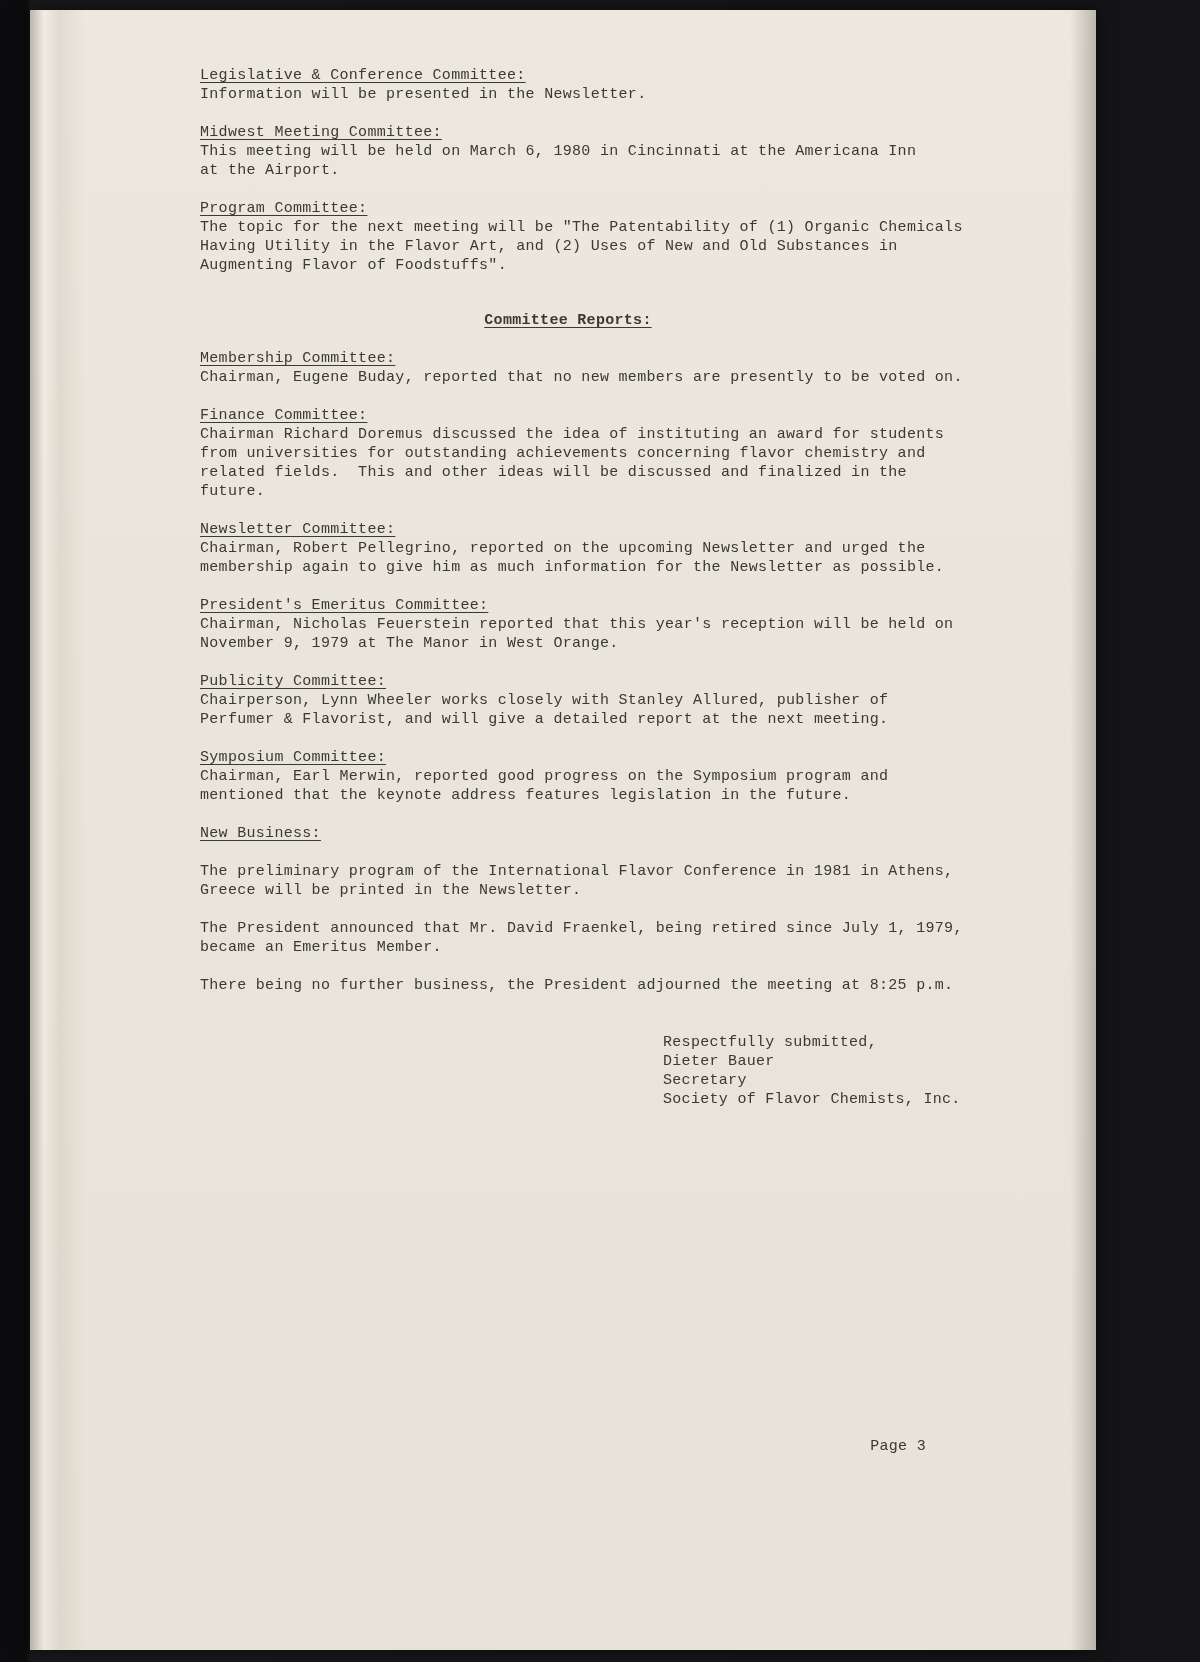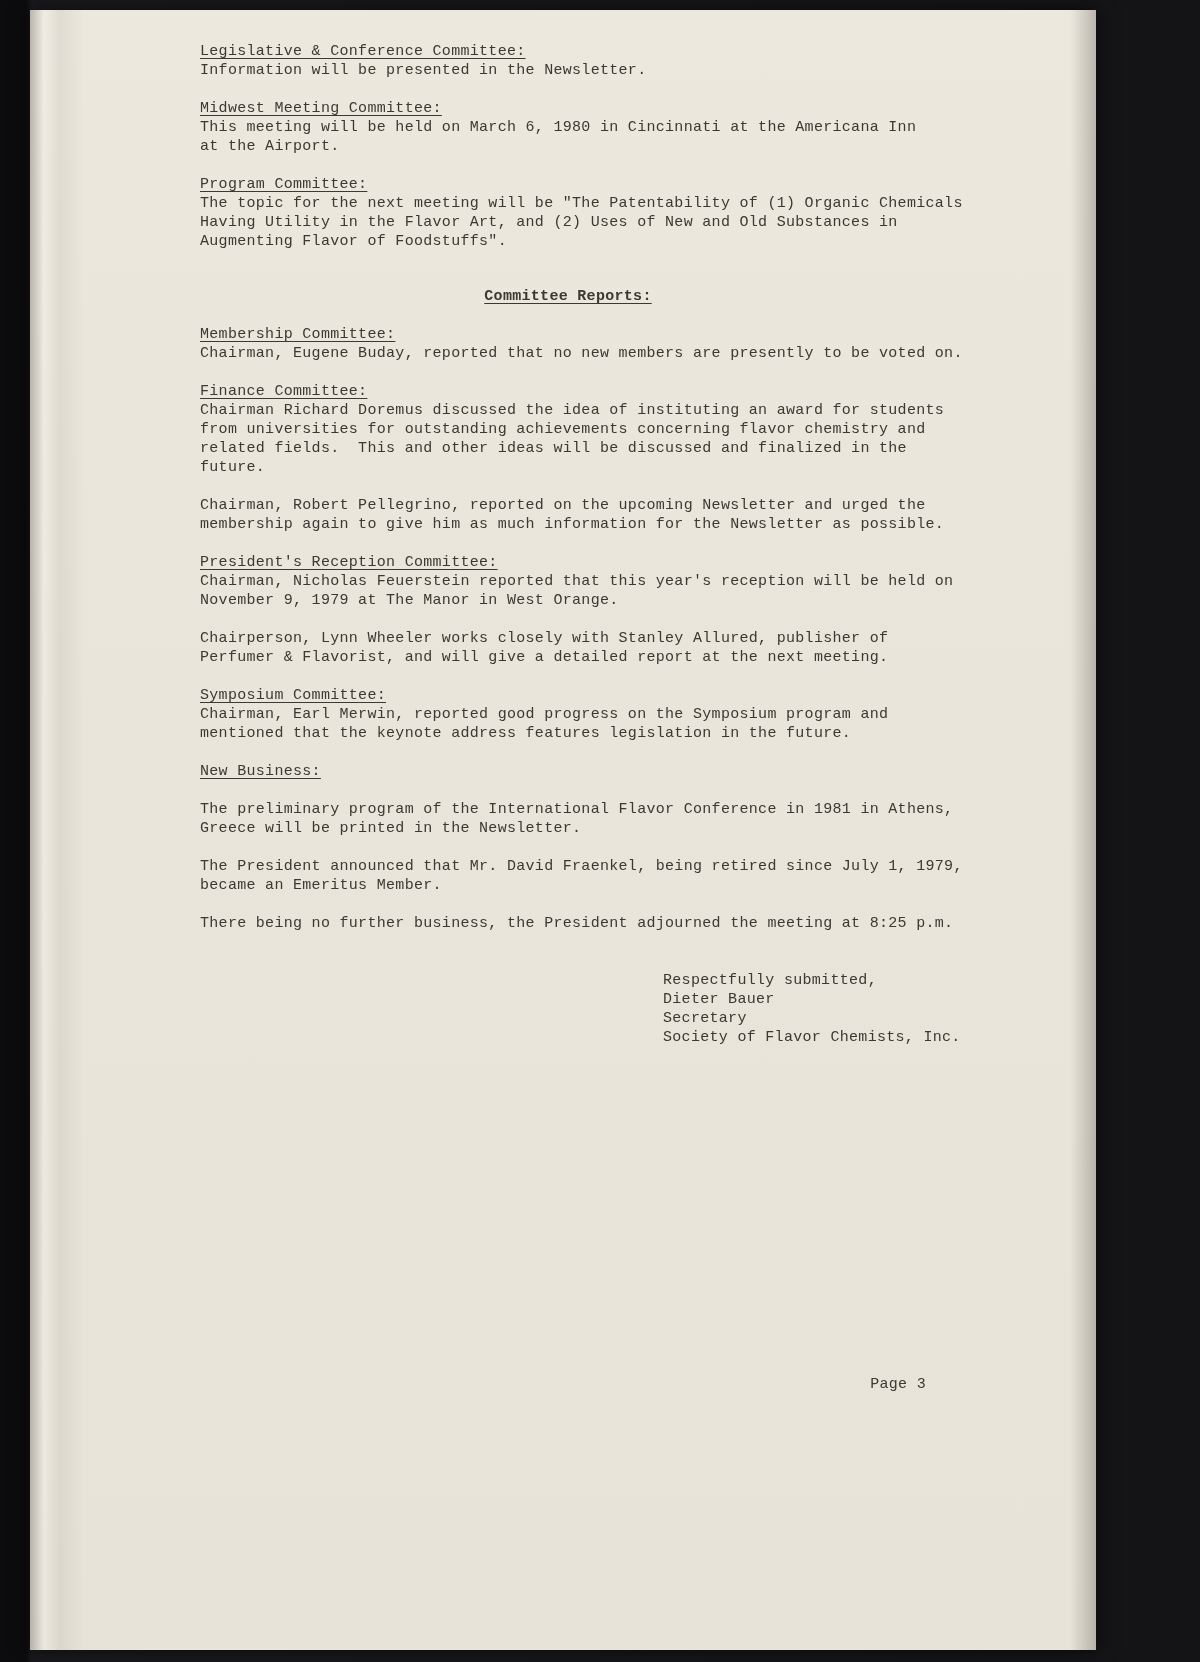--- a/index.html
+++ b/index.html
@@ -35,21 +35,21 @@
   .paper::after {
     content: "";
     position: absolute;
     right: 0; top: 0; bottom: 0;
     width: 26px;
     background: linear-gradient(270deg, rgba(40,35,28,0.25) 0px, rgba(0,0,0,0) 26px);
     pointer-events: none;
   }
   .content {
     position: relative;
-    padding: 32px 80px 0 170px;
+    padding: 56px 80px 0 170px;
     color: #3b3933;
     font-size: 15px;
     line-height: 19px;
     letter-spacing: 0.3px;
   }
   .section { margin-bottom: 19px; }
   .heading {
     text-decoration: underline;
     text-underline-offset: 3px;
     white-space: pre-wrap;
@@ -115,31 +115,33 @@
 
       <div class="section">
         <div class="heading">Finance Committee:</div>
         <div class="body">Chairman Richard Doremus discussed the idea of instituting an award for students
 from universities for outstanding achievements concerning flavor chemistry and
 related fields.  This and other ideas will be discussed and finalized in the
 future.</div>
       </div>
 
       <div class="section">
+        <div class="heading">Newsletter Committee:</div>
         <div class="body">Chairman, Robert Pellegrino, reported on the upcoming Newsletter and urged the
 membership again to give him as much information for the Newsletter as possible.</div>
       </div>
 
       <div class="section">
-        <div class="heading">President's Reception Committee:</div>
+        <div class="heading">President's Emeritus Committee:</div>
         <div class="body">Chairman, Nicholas Feuerstein reported that this year's reception will be held on
 November 9, 1979 at The Manor in West Orange.</div>
       </div>
 
       <div class="section">
+        <div class="heading">Publicity Committee:</div>
         <div class="body">Chairperson, Lynn Wheeler works closely with Stanley Allured, publisher of
 Perfumer &amp; Flavorist, and will give a detailed report at the next meeting.</div>
       </div>
 
       <div class="section">
         <div class="heading">Symposium Committee:</div>
         <div class="body">Chairman, Earl Merwin, reported good progress on the Symposium program and
 mentioned that the keynote address features legislation in the future.</div>
       </div>
 

